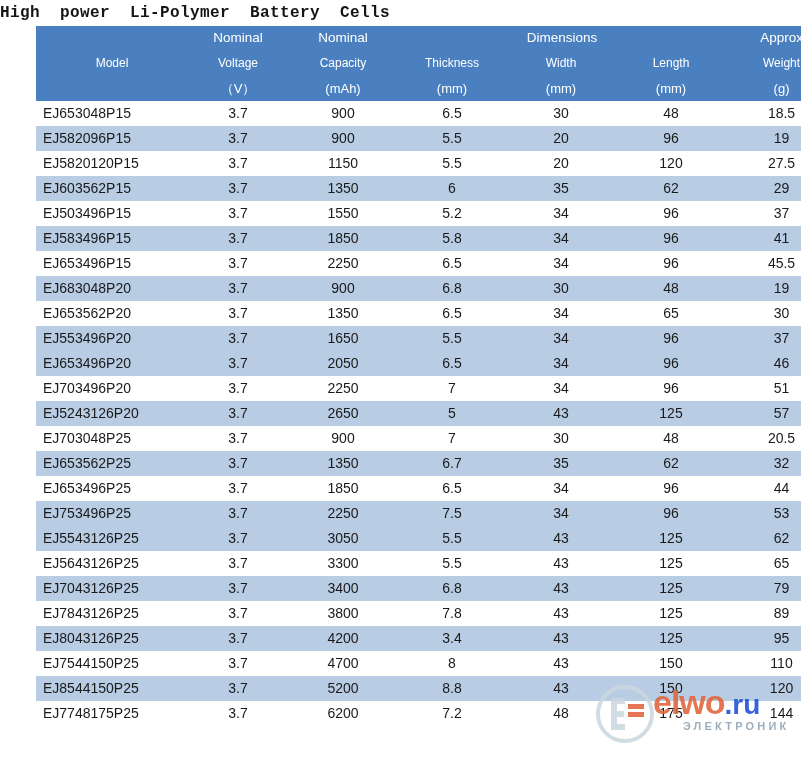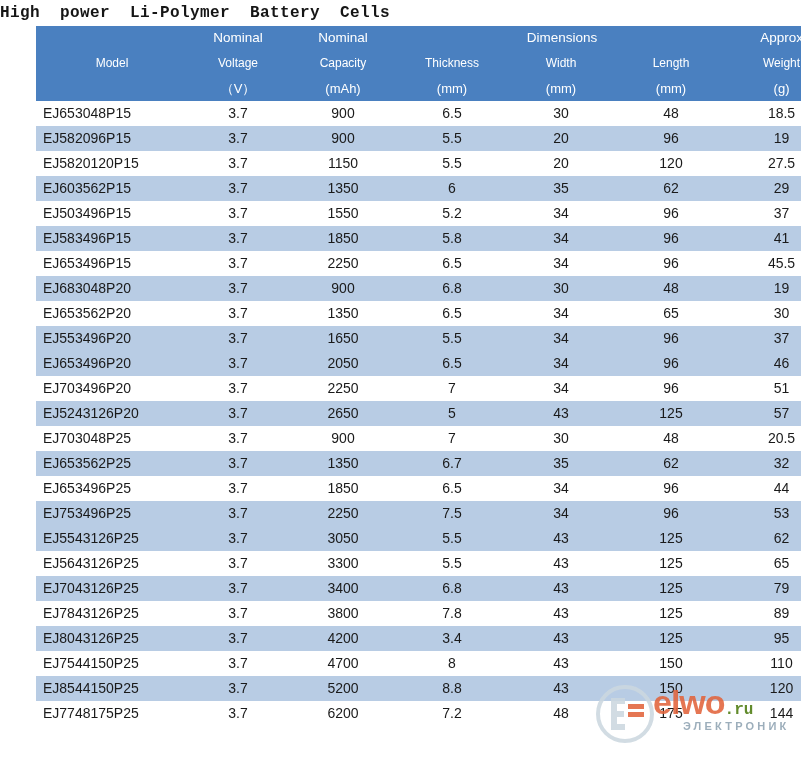--- a/index.html
+++ b/index.html
@@ -120,25 +120,24 @@
     left: 58px;
     top: 6px;
     font-family: "Liberation Sans", sans-serif;
     font-size: 34px;
     font-weight: 700;
     color: #e2643c;
     letter-spacing: -1px;
     line-height: 36px;
   }
   .wm-text .ru {
-    color: #4d7c0f;
-    font-size: 16px;
+    color: #1d4ed8;
+    font-size: 28px;
     font-weight: 700;
     letter-spacing: 0;
-    font-family: Liberation Mono, monospace;
   }
   .wm-sub {
     position: absolute;
     left: 60px;
     top: 42px;
     font-family: "Liberation Sans", sans-serif;
     font-size: 11px;
     font-weight: 700;
     color: #8fa3b2;
     letter-spacing: 3.2px;

